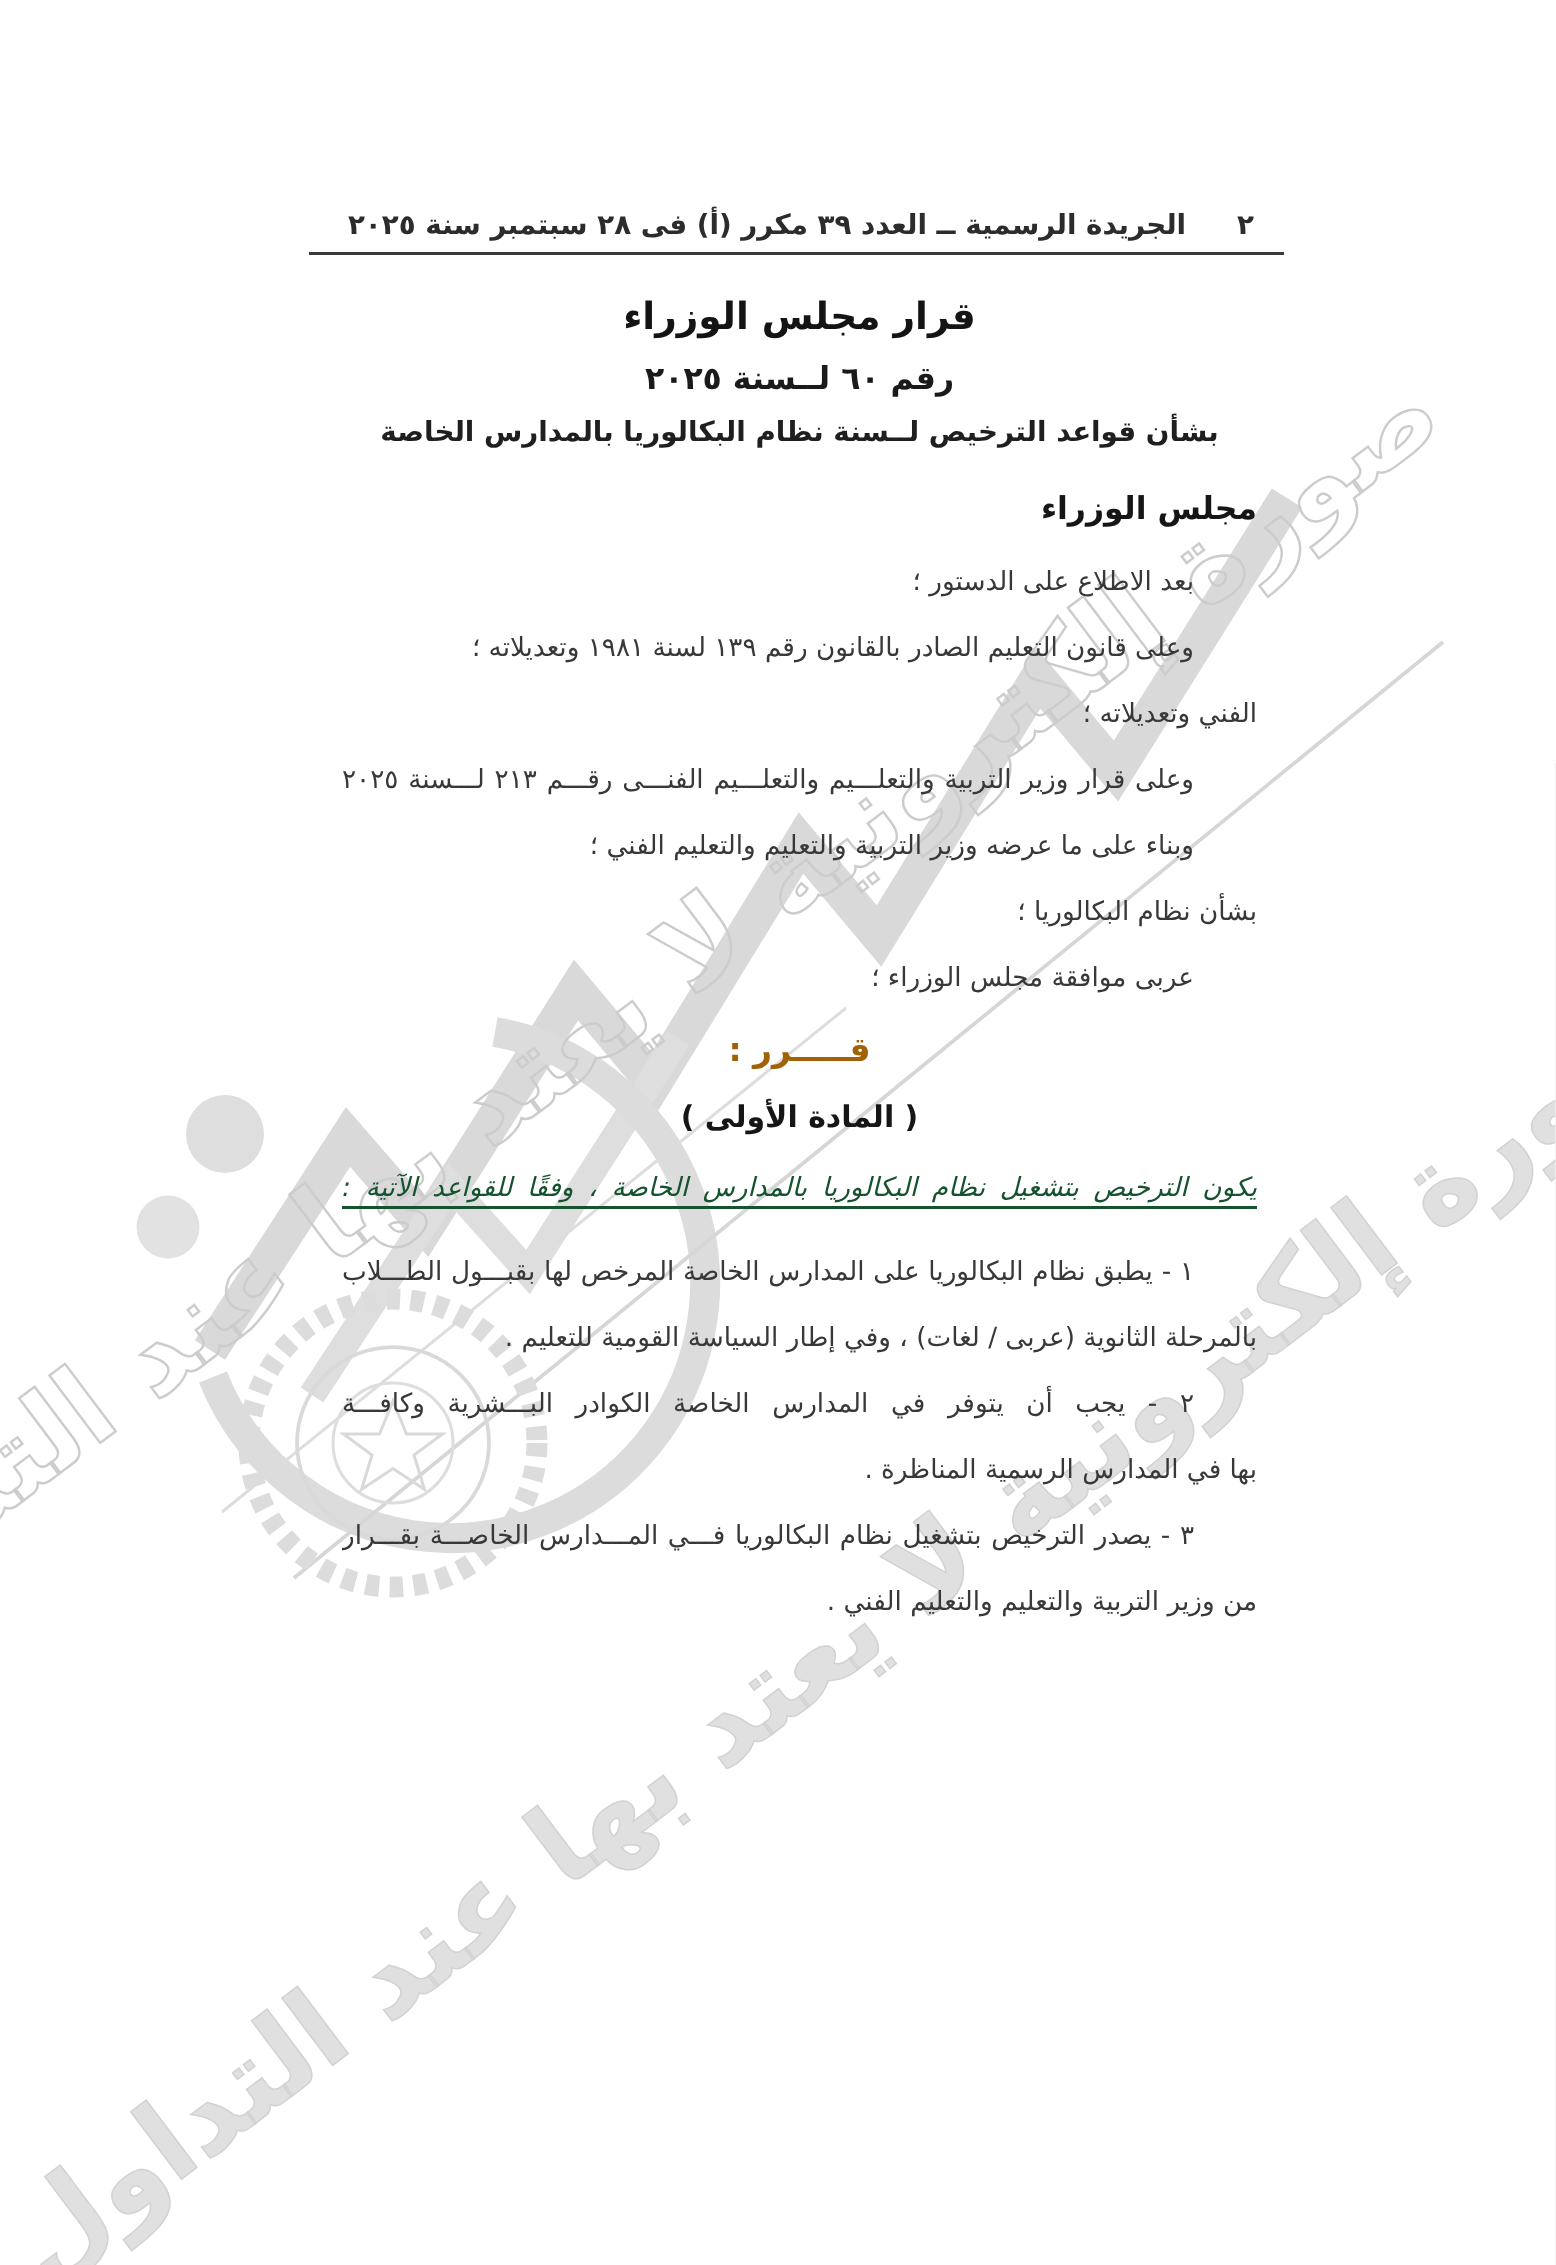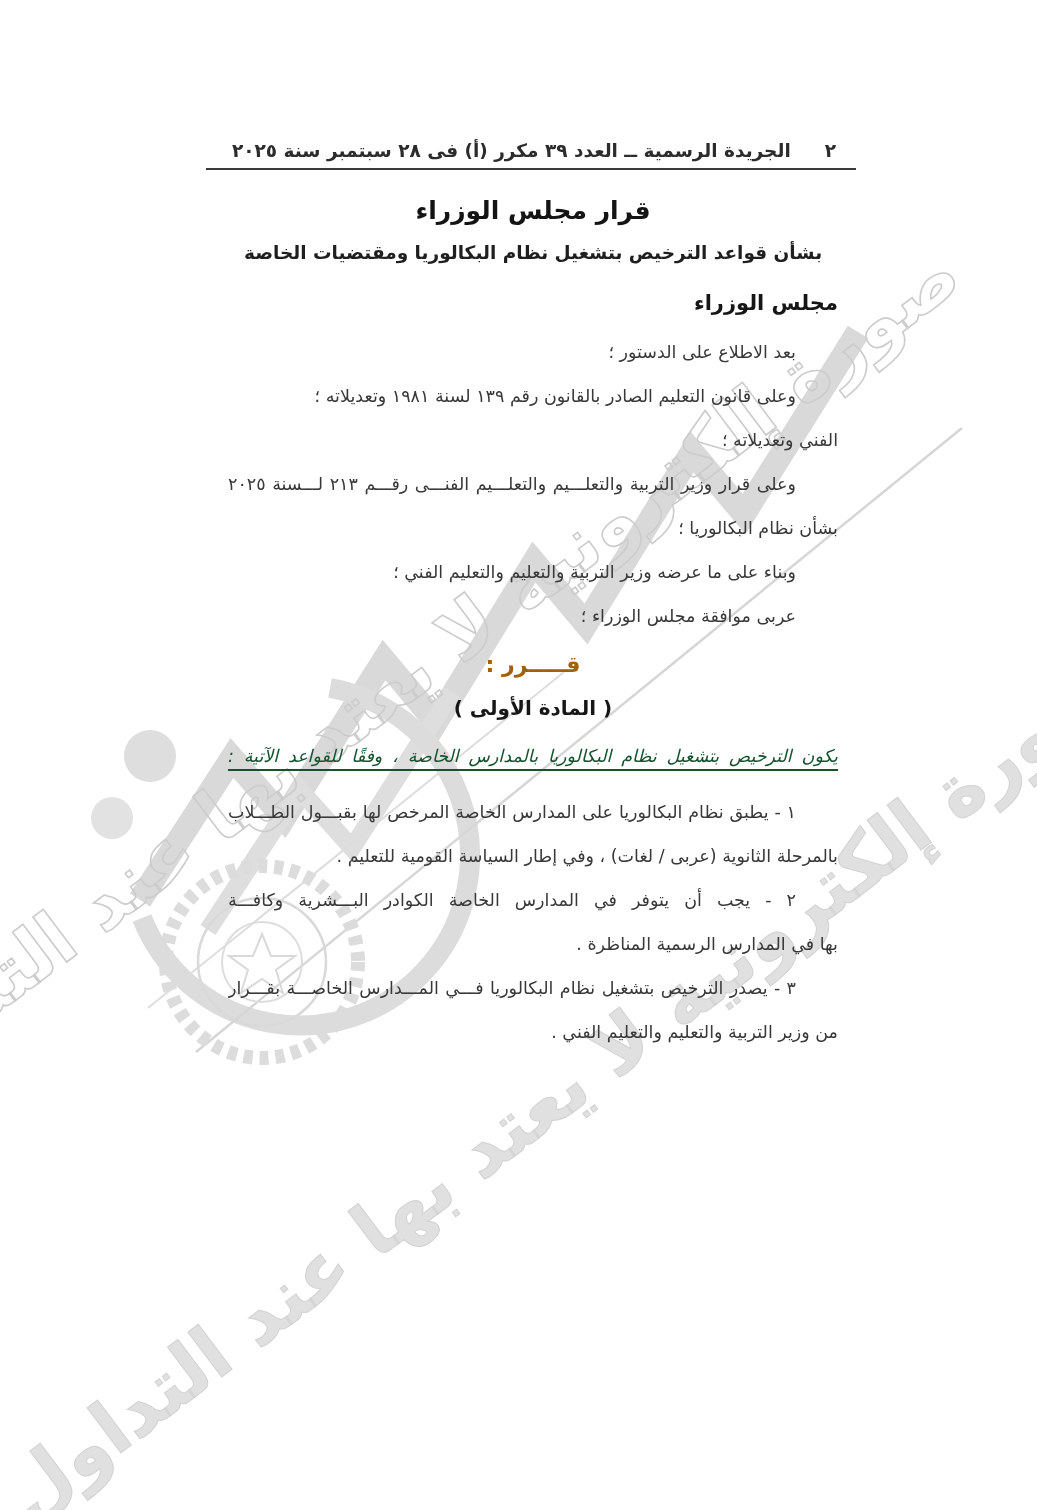--- a/index.html
+++ b/index.html
@@ -90,31 +90,32 @@
 
   <div class="content">
 
     <div class="header-row">
       <span class="pgnum">٢</span>
       <span class="issue">الجريدة الرسمية ــ العدد ٣٩ مكرر (أ) فى ٢٨ سبتمبر سنة ٢٠٢٥</span>
     </div>
     <div class="header-rule"></div>
 
     <div class="doc-title">قرار مجلس الوزراء</div>
-    <div class="doc-subject">بشأن قواعد الترخيص بتشغيل نظام البكالوريا ومقتضيات الخاصة</div>
+    <div class="doc-number">رقم ٦٠ لــسنة ٢٠٢٥</div>
+    <div class="doc-subject">بشأن قواعد الترخيص لــسنة نظام البكالوريا بالمدارس الخاصة</div>
 
     <div class="issuer">مجلس الوزراء</div>
 
     <div class="body-block">
       <div class="line indent">بعد الاطلاع على الدستور ؛</div>
       <div class="line indent">وعلى قانون التعليم الصادر بالقانون رقم ١٣٩ لسنة ١٩٨١ وتعديلاته ؛</div>
       <div class="line">الفني وتعديلاته ؛</div>
       <div class="line indent j">وعلى قرار وزير التربية والتعلـــيم والتعلـــيم الفنـــى رقـــم ٢١٣ لـــسنة ٢٠٢٥</div>
+      <div class="line indent">وبناء على ما عرضه وزير التربية والتعليم والتعليم الفني ؛</div>
       <div class="line">بشأن نظام البكالوريا ؛</div>
-      <div class="line indent">وبناء على ما عرضه وزير التربية والتعليم والتعليم الفني ؛</div>
       <div class="line indent">عربى موافقة مجلس الوزراء ؛</div>
     </div>
 
     <div class="decision-word">قـــــرر :</div>
     <div class="article-heading">( المادة الأولى )</div>
 
     <div class="article-intro">يكون الترخيص بتشغيل نظام البكالوريا بالمدارس الخاصة ، وفقًا للقواعد الآتية :</div>
 
     <div class="body-block">
       <div class="line indent j">١ - يطبق نظام البكالوريا على المدارس الخاصة المرخص لها بقبـــول الطـــلاب</div>

